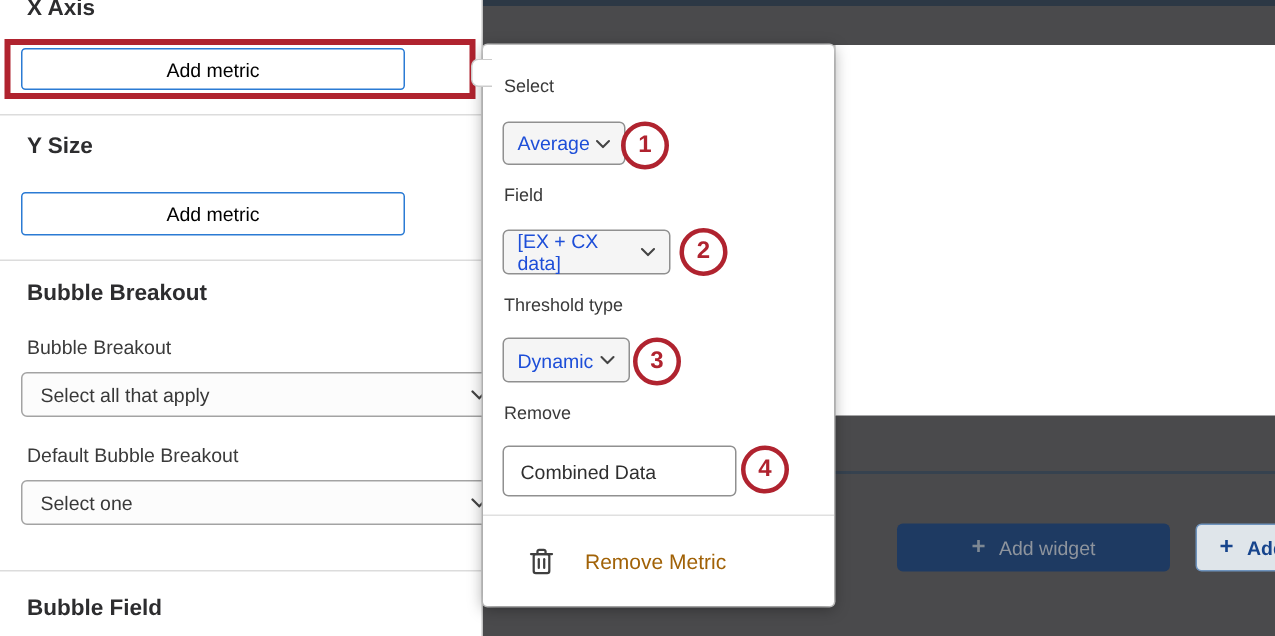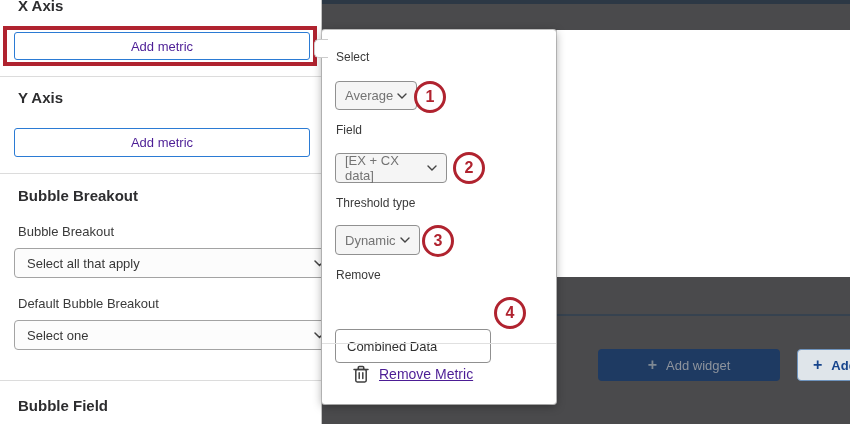--- a/index.html
+++ b/index.html
@@ -25,23 +25,23 @@
     font-size: 13px; color: #3a3a3a; line-height: 14px;
   }
   .divider {
     position: absolute; left: 0; width: 322px; height: 1px; background: #dcdcdc;
   }
   .red-box {
     position: absolute; left: 3px; top: 26px; width: 314px; height: 40px;
     border: 4px solid #b0232f;
   }
   .btn-add-metric {
-    position: absolute; left: 14px; width: 296px; height: 28px;
+    position: absolute; left: 14px; width: 256px; height: 28px;
     background: #fff; border: 1px solid #2b7bd4; border-radius: 3px;
-    color: #4c1d95; font-size: 13px; display: flex; align-items: center; justify-content: center;
+    color: #000000; font-size: 13px; display: flex; align-items: center; justify-content: center;
     cursor: pointer;
   }
   .select {
     position: absolute; left: 14px; width: 324px; height: 30px;
     background: #fcfcfc; border: 1px solid #a3a3a3; border-radius: 4px;
     display: flex; align-items: center; justify-content: space-between;
     padding: 2px 12px; font-size: 13px; color: #383838; cursor: pointer;
   }
   .chev { flex: 0 0 auto; }
   
@@ -78,40 +78,39 @@
     border-radius: 5px 0 0 5px;
   }
   .popup .p-label {
     position: absolute; left: 14px;
     font-size: 12px; color: #3a3a3a; line-height: 14px;
   }
   .p-select {
     position: absolute; left: 13px; height: 30px;
     background: #f5f5f5; border: 1px solid #909090; border-radius: 4px;
     display: flex; align-items: center; justify-content: space-between;
-    padding: 0 9px; font-size: 13px; color: #737373; cursor: pointer;
+    padding: 0 9px; font-size: 13px; color: #1d4ed8; cursor: pointer;
   }
   .p-input {
     position: absolute; left: 13px; width: 156px; height: 34px;
     background: #fff; border: 1px solid #909090; border-radius: 4px;
     padding: 0 11px; font-size: 13px; color: #2f2f2f;
     font-family: "Liberation Sans", sans-serif;
-    margin-top: 32px;
   }
   .badge {
     position: absolute; width: 32px; height: 32px; border-radius: 50%;
     border: 3px solid #b0232f; color: #b0232f;
     display: flex; align-items: center; justify-content: center;
     font-size: 16px; font-weight: 600; background: transparent;
   }
   .p-divider { position: absolute; left: 0; top: 313px; width: 234px; height: 1px; background: #e0e0e0; }
   .remove-row {
     position: absolute; left: 30px; top: 331px; height: 26px;
-    display: flex; align-items: center; gap: 9px; cursor: pointer;
-    font-size: 14px; color: #4c1d95; text-decoration: underline;
+    display: flex; align-items: center; gap: 20px; cursor: pointer;
+    font-size: 14px; color: #a16207;
   }
 </style>
 </head>
 <body>
 
 <div class="topbar"></div>
 <div class="canvas"></div>
 <div class="hline"></div>
 
 <button class="btn-widget-primary">
@@ -124,21 +123,21 @@
 </div>
 
 <div class="sidebar">
   <div class="side-heading" style="top:-2px">X Axis</div>
 
   <div class="red-box"></div>
   <button class="btn-add-metric" style="top:32px">Add metric</button>
 
   <div class="divider" style="top:76px"></div>
 
-  <div class="side-heading" style="top:90px">Y Axis</div>
+  <div class="side-heading" style="top:90px">Y Size</div>
   <button class="btn-add-metric" style="top:128px;height:29px">Add metric</button>
 
   <div class="divider" style="top:173px"></div>
 
   <div class="side-heading" style="top:188px">Bubble Breakout</div>
   <div class="side-label" style="top:225px">Bubble Breakout</div>
   <div class="select" style="top:248px">
     <span>Select all that apply</span>
     <svg class="chev" width="11" height="7" viewBox="0 0 11 7">
         <polyline points="1,1 5.5,5.5 10,1" fill="none" stroke="#444" stroke-width="1.5" stroke-linecap="round"></polyline>

